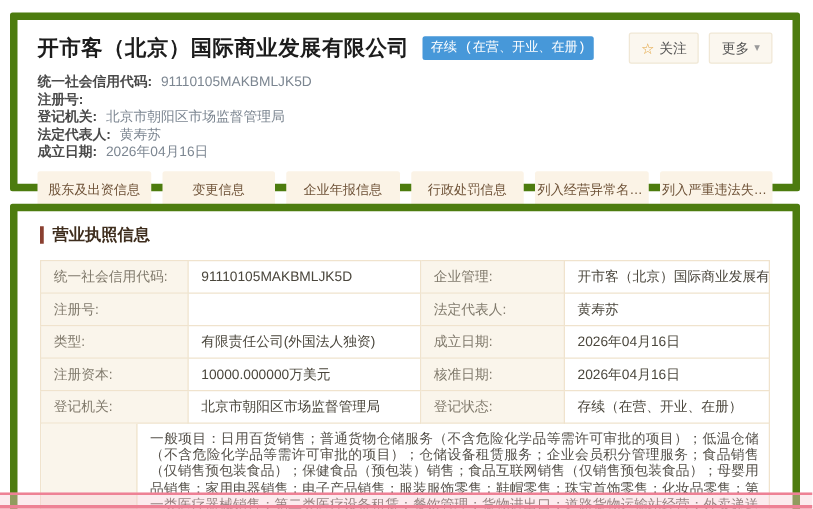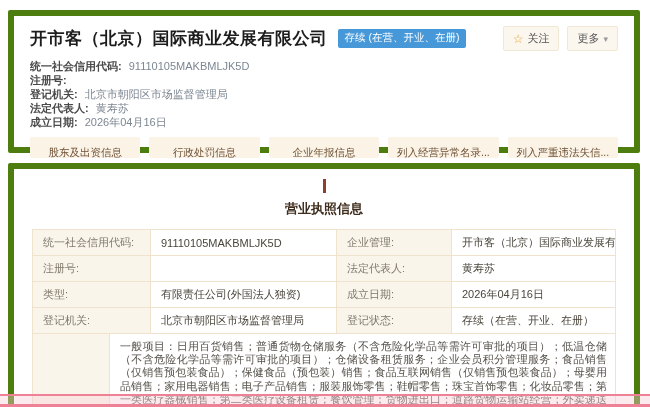--- a/index.html
+++ b/index.html
@@ -11,43 +11,43 @@
   .page { position:absolute; inset:0; overflow:hidden; }
   .card {
     position:absolute; left:8px; width:632px;
     background:#fff; border:6px solid #4d7c0f; border-radius:2px;
   }
   .card-header { top:10px; height:143px; padding:10px 16px 0 16px; }
   .title-row { display:flex; align-items:center; }
   .company-name { font-size:17px; font-weight:bold; color:#1c1c1c; letter-spacing:.5px; }
   .badge {
     margin-left:10px; background:#4798d9; color:#fff; font-size:10.5px;
-    padding:2px 7px 3px; border-radius:2px; white-space:nowrap;
+    padding:2px 7px 3px; border-radius:2px; white-space:nowrap;font-family:Liberation Mono, monospace;
   }
   .header-actions { margin-left:auto; display:flex; gap:8px; }
   .btn {
     font-family:inherit; font-size:11px; color:#555; background:#fbf7ef;
     border:1px solid #f0e7d5; border-radius:2px; padding:4px 9px; cursor:pointer;
     display:flex; align-items:center; gap:4px; white-space:nowrap;
   }
   .star { color:#e2a33d; font-size:12px; line-height:1; }
   .caret { font-size:9px; color:#999; }
   .info-lines { margin-top:8px; }
   .info-line { font-size:11px; line-height:14px; height:14px; overflow:hidden; }
   .info-line .k { font-weight:bold; color:#4a4a4a; }
   .info-line .v { color:#7c8691; margin-left:4px; }
   .tabs { display:flex; gap:9px; margin-top:8px; }
   .tab {
-    flex:1 1 0; height:21px; line-height:31px; text-align:center;
+    flex:1 1 0; height:31px; line-height:31px; text-align:center;
     background:#fbf3e6; border:none; border-radius:2px; font-family:inherit;
     font-size:10.5px; color:#6d5136; cursor:pointer; white-space:nowrap;
     overflow:hidden; text-overflow:ellipsis; padding:0 2px;
   }
   .card-license { top:163px; height:320px; padding:8px 18px 0 18px; }
-  .section-title { display:flex; align-items:center; gap:7px; margin-top:2px;flex-direction:column; }
+  .section-title { display:flex; align-items:center; gap:7px; margin-top:2px; }
   .section-bar { width:3px; height:14px; background:#8a4030; display:inline-block; }
   .section-text { font-size:13px; font-weight:bold; color:#3e2d1d; }
   table.license { width:100%; border-collapse:collapse; margin-top:11px; table-layout:fixed; }
   table.license td {
     border:1px solid #f0e3cd; height:26px; padding:4px 10px;
     font-size:11px; vertical-align:middle; overflow:hidden; white-space:nowrap;
   }
   td.lbl { background:#faf5eb; color:#807a6c; }
   td.val { color:#4a463c; }
   .scope-row {
@@ -108,22 +108,23 @@
         <span class="v">黄寿苏</span>
       </div>
       <div class="info-line">
         <span class="k">成立日期:</span>
         <span class="v">2026年04月16日</span>
       </div>
     </div>
 
     <div class="tabs">
       <button class="tab">股东及出资信息</button>
+      <button class="tab">变更信息</button>
+      <button class="tab">企业年报信息</button>
       <button class="tab">行政处罚信息</button>
-      <button class="tab">企业年报信息</button>
       <button class="tab">列入经营异常名录...</button>
       <button class="tab">列入严重违法失信...</button>
     </div>
   </div>
 
   <div class="card card-license">
     <div class="section-title">
       <span class="section-bar"></span>
       <span class="section-text">营业执照信息</span>
     </div>
@@ -148,20 +149,26 @@
         <td class="lbl">法定代表人:</td>
         <td class="val">黄寿苏</td>
       </tr>
       <tr>
         <td class="lbl">类型:</td>
         <td class="val">有限责任公司(外国法人独资)</td>
         <td class="lbl">成立日期:</td>
         <td class="val">2026年04月16日</td>
       </tr>
       <tr>
+        <td class="lbl">注册资本:</td>
+        <td class="val">10000.000000万美元</td>
+        <td class="lbl">核准日期:</td>
+        <td class="val">2026年04月16日</td>
+      </tr>
+      <tr>
         <td class="lbl">登记机关:</td>
         <td class="val">北京市朝阳区市场监督管理局</td>
         <td class="lbl">登记状态:</td>
         <td class="val">存续（在营、开业、在册）</td>
       </tr>
     </tbody>
       </table>
 
     <div class="scope-row">
       <div class="scope-label">经营范围:</div>

